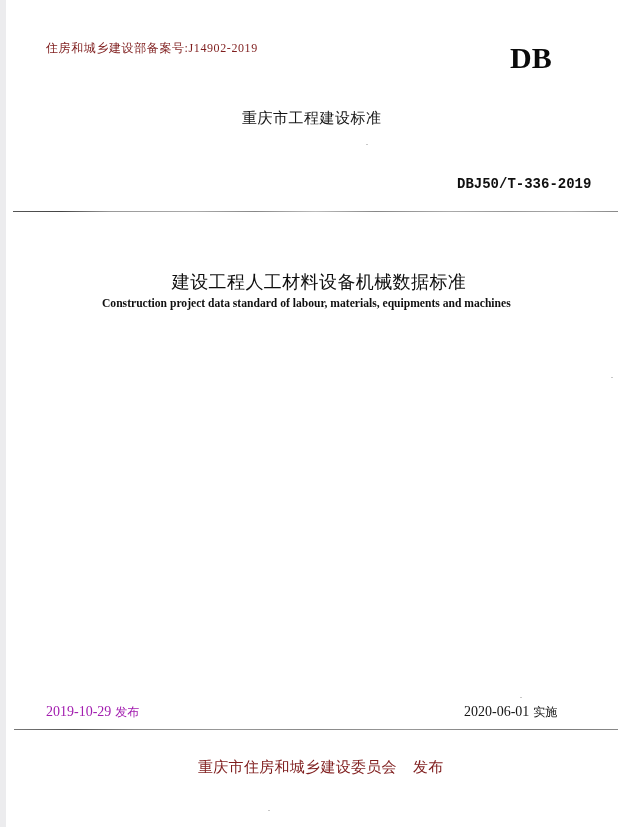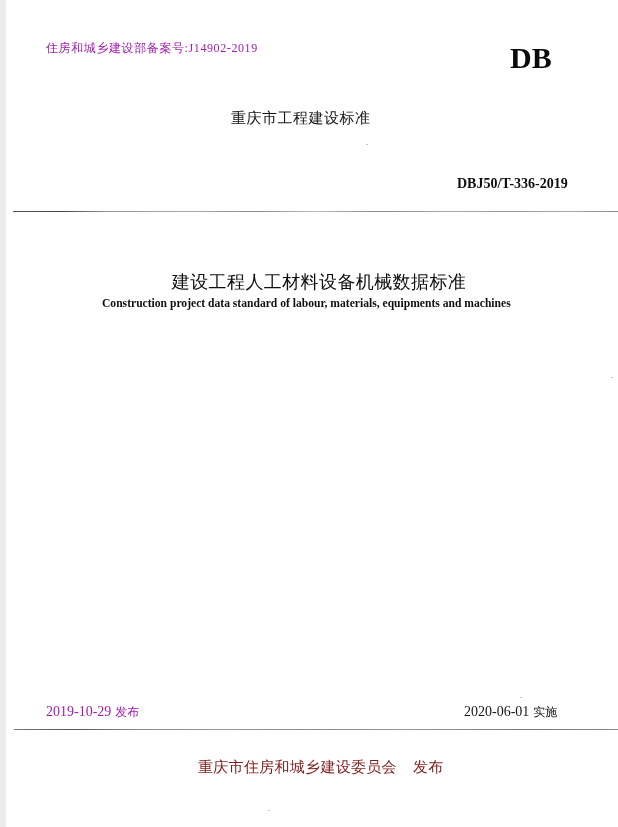--- a/index.html
+++ b/index.html
@@ -27,42 +27,42 @@
       width: 612px; height: 827px;
       background: #ffffff;
     }
     .abs { position: absolute; white-space: nowrap; }
 
     .record-no {
       left: 46px; top: 40px;
       font-family: "Liberation Serif", serif;
       font-size: 12px;
       letter-spacing: 0.6px;
-      color: #a21caf;
+      color: #7f1d1d;
     }
     .db-logo {
       left: 510px; top: 38px;
       font-family: "Liberation Serif", serif;
       font-weight: bold;
       font-size: 30px;
       line-height: 40px;
       color: #0b0b0b;
       letter-spacing: 0px;
     }
     .series-title {
-      left: 231px; top: 108px;
+      left: 242px; top: 108px;
       font-family: "DejaVu Sans", sans-serif;
       font-size: 15px;
       letter-spacing: 0.5px;
       line-height: 20px;
       color: #151515;
     }
     .standard-no {
       left: 457px; top: 175px;
-      font-family: Liberation Serif, serif;
+      font-family: Liberation Mono, monospace;
       font-weight: bold;
       font-size: 14px;
       line-height: 18px;
       color: #0f0f0f;
     }
     .rule {
       position: absolute;
       height: 1px;
       background: linear-gradient(90deg,
         #555 0%, #444 8%, #999 16%, #aaa 30%, #888 40%, #bbb 50%,

